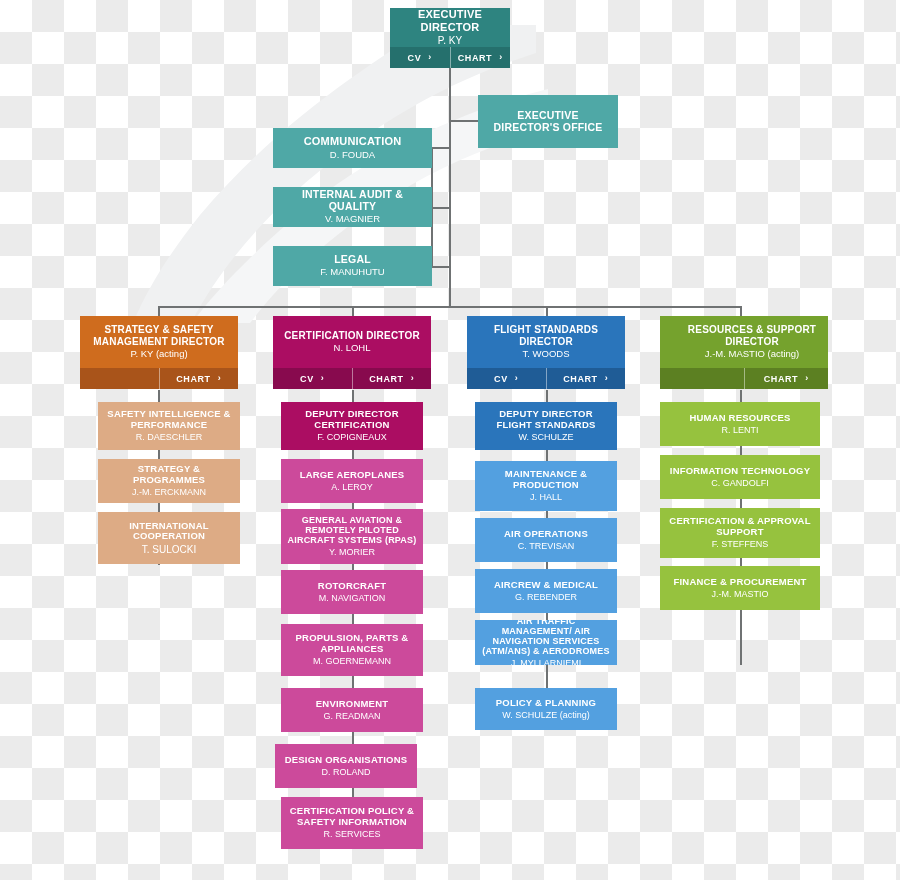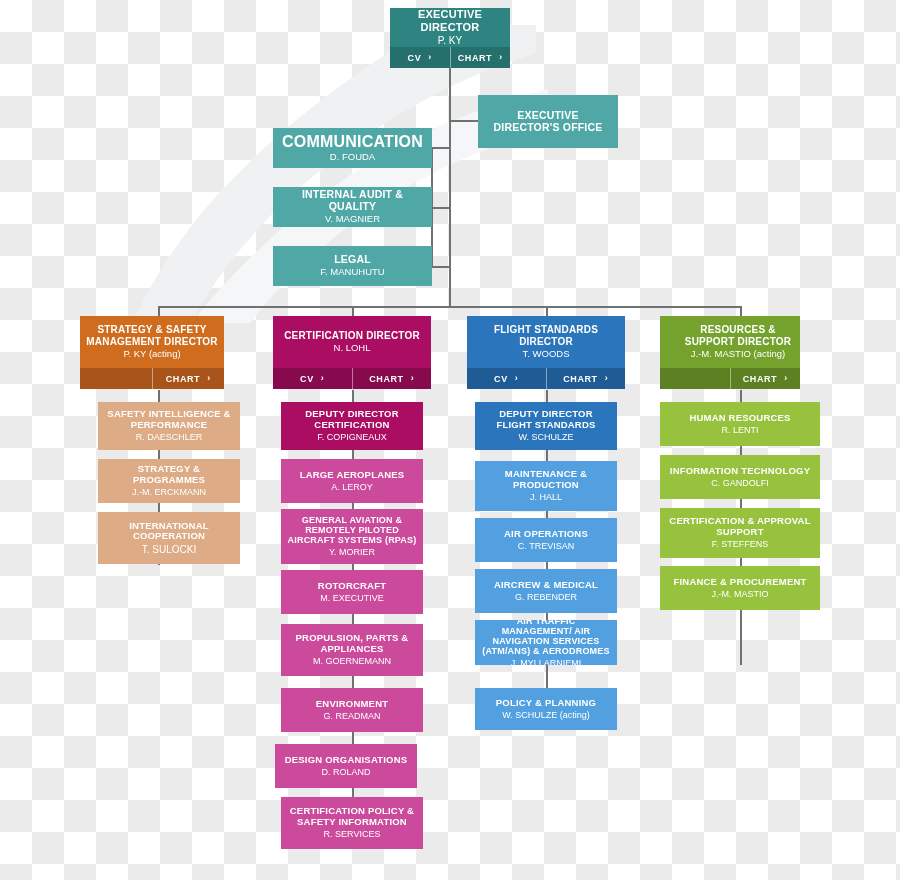--- a/index.html
+++ b/index.html
@@ -170,38 +170,38 @@
   </div>
 
   <div class="node t-teal-lt" style="left:478px; top:95px; width:140px; height:53px;">
     <div class="body">
       <div class="title" style="font-size:10.5px;">EXECUTIVE DIRECTOR'S OFFICE</div>
     </div>
   </div>
 
   <div class="node t-teal-lt" style="left:273px; top:128px; width:159px; height:40px;">
     <div class="body">
-      <div class="title" style="font-size:16px;">COMMUNICATION</div>
+      <div class="title" style="font-size:11px;">COMMUNICATION</div>
       <div class="person" style="font-size:9.5px;">D. FOUDA</div>
     </div>
   </div>
   <div class="node t-teal-lt" style="left:273px; top:187px; width:159px; height:40px;">
     <div class="body">
       <div class="title" style="font-size:10.5px;">INTERNAL AUDIT &amp; QUALITY</div>
       <div class="person" style="font-size:9.5px;">V. MAGNIER</div>
     </div>
   </div>
   <div class="node t-teal-lt" style="left:273px; top:246px; width:159px; height:40px;">
     <div class="body">
       <div class="title" style="font-size:10.5px;">LEGAL</div>
       <div class="person" style="font-size:9.5px;">F. MANUHUTU</div>
     </div>
   </div>
 
-  <div class="node t-orange has-actions" style="left:80px; top:316px; width:144px; height:73px;">
+  <div class="node t-orange has-actions" style="left:80px; top:316px; width:158px; height:73px;">
     <div class="body">
       <div class="title" style="font-size:10px;">STRATEGY &amp; SAFETY MANAGEMENT DIRECTOR</div>
       <div class="person" style="font-size:9.5px;">P. KY (acting)</div>
     </div>
     <div class="actions">
       <div class="act empty">
         <span></span>
       </div>
       <div class="act">
         <span>CHART</span>
@@ -258,21 +258,21 @@
   </div>
   <div class="node t-magenta-lt" style="left:281px; top:509px; width:142px; height:55px;">
     <div class="body">
       <div class="title" style="font-size:9px;">GENERAL AVIATION &amp; REMOTELY PILOTED AIRCRAFT SYSTEMS (RPAS)</div>
       <div class="person" style="font-size:9px;">Y. MORIER</div>
     </div>
   </div>
   <div class="node t-magenta-lt" style="left:281px; top:570px; width:142px; height:44px;">
     <div class="body">
       <div class="title" style="font-size:9.5px;">ROTORCRAFT</div>
-      <div class="person" style="font-size:9px;">M. EXECUTIVE</div>
+      <div class="person" style="font-size:9px;">M. NAVIGATION</div>
     </div>
   </div>
   <div class="node t-magenta-lt" style="left:281px; top:624px; width:142px; height:52px;">
     <div class="body">
       <div class="title" style="font-size:9.5px;">PROPULSION, PARTS &amp; APPLIANCES</div>
       <div class="person" style="font-size:9px;">M. GOERNEMANN</div>
     </div>
   </div>
   <div class="node t-magenta-lt" style="left:281px; top:688px; width:142px; height:44px;">
     <div class="body">
@@ -339,21 +339,21 @@
       <div class="person" style="font-size:9px;">J. MYLLARNIEMI</div>
     </div>
   </div>
   <div class="node t-blue-lt" style="left:475px; top:688px; width:142px; height:42px;">
     <div class="body">
       <div class="title" style="font-size:9.5px;">POLICY &amp; PLANNING</div>
       <div class="person" style="font-size:9px;">W. SCHULZE (acting)</div>
     </div>
   </div>
 
-  <div class="node t-green has-actions" style="left:660px; top:316px; width:140px; height:73px;padding-left:16px;">
+  <div class="node t-green has-actions" style="left:660px; top:316px; width:168px; height:73px;padding-left:16px;">
     <div class="body">
       <div class="title" style="font-size:10px;">RESOURCES &amp; SUPPORT DIRECTOR</div>
       <div class="person" style="font-size:9.5px;">J.-M. MASTIO (acting)</div>
     </div>
     <div class="actions">
       <div class="act empty">
         <span></span>
       </div>
       <div class="act">
         <span>CHART</span>

